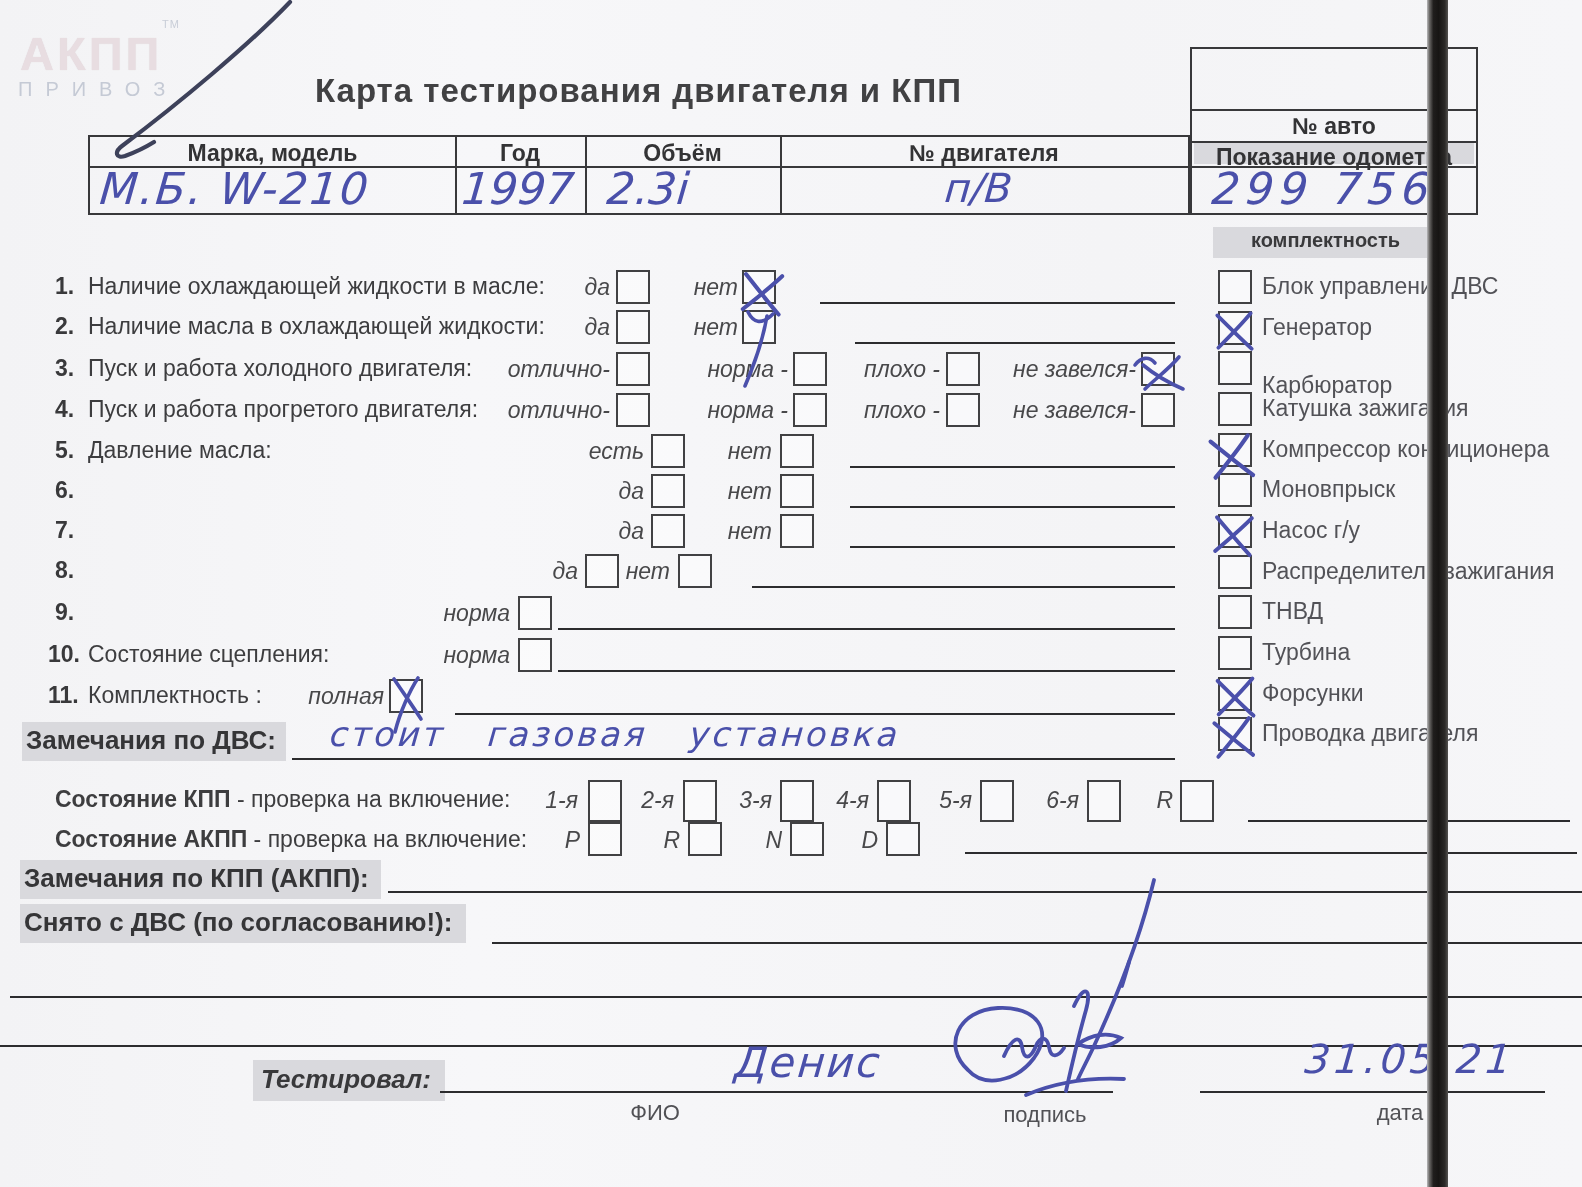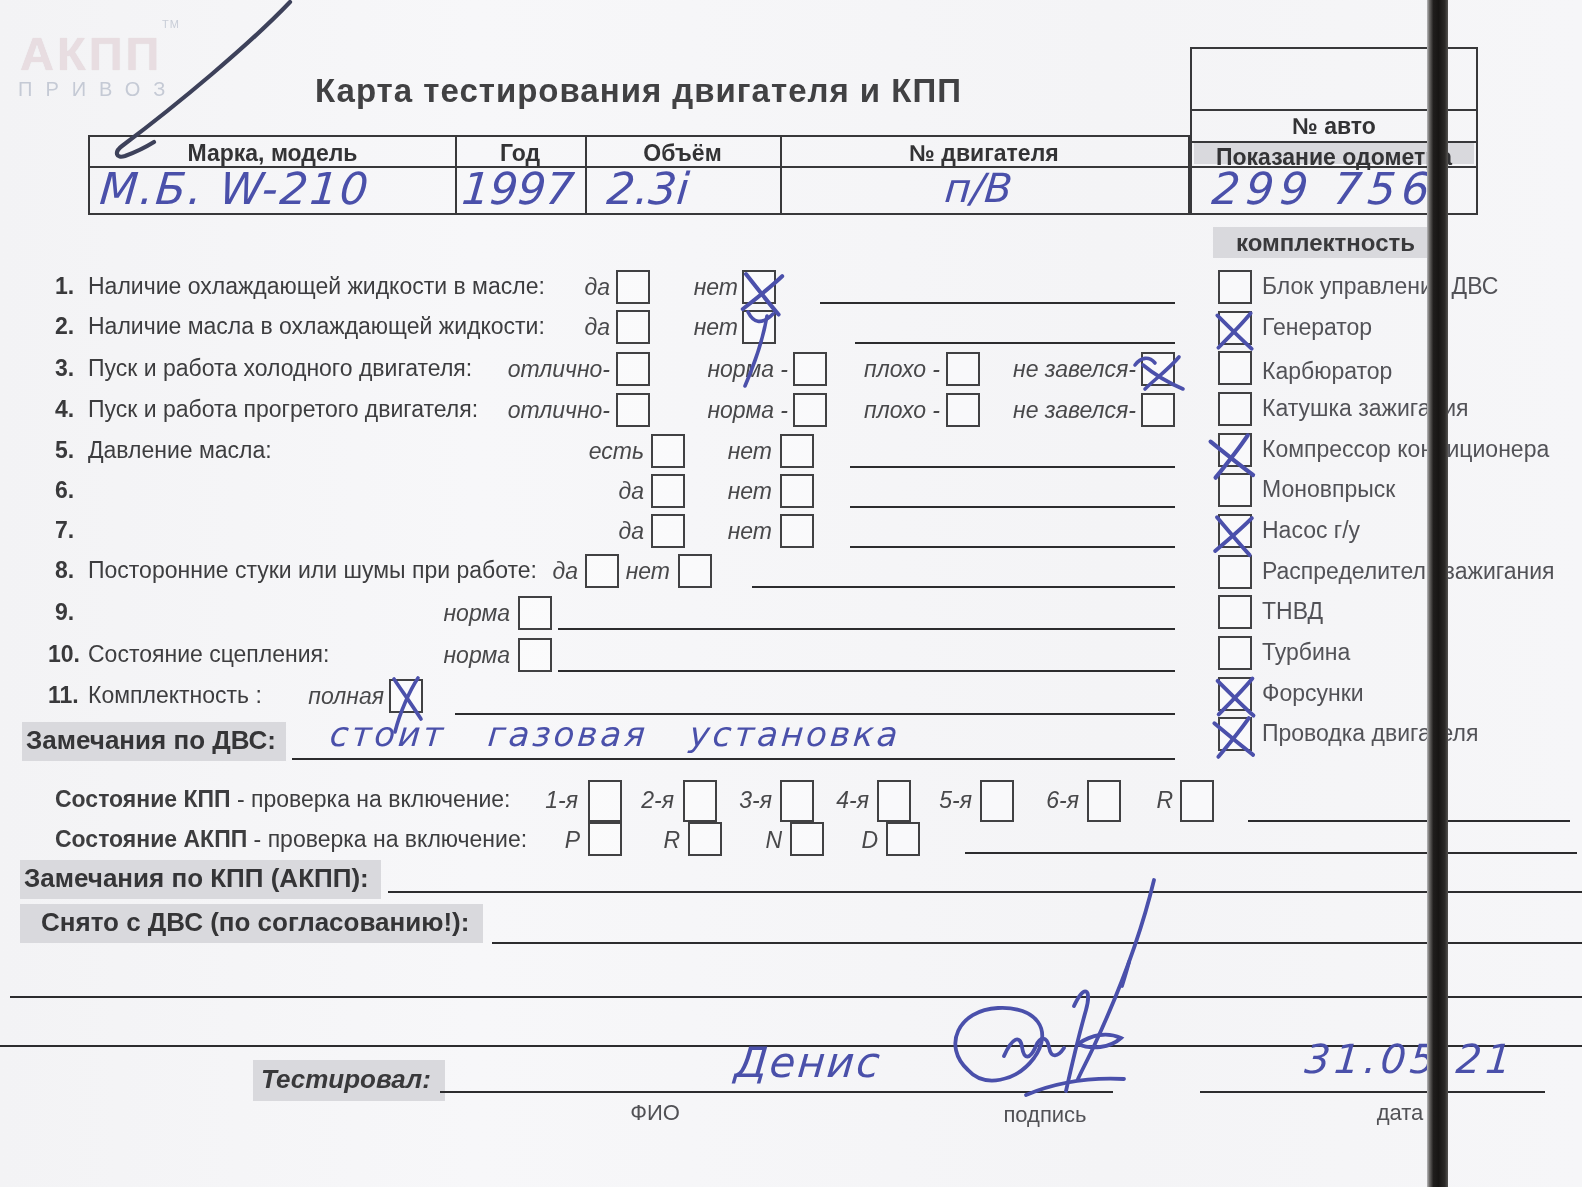--- a/index.html
+++ b/index.html
@@ -75,21 +75,21 @@
     <div class="cell th hl" style="left:2px;top:94px;width:280px;height:21px;padding-top:1px;">Показание одометра</div>
   </div>
 
   <div class="hand" style="left:100px;top:163px;font-size:44px;letter-spacing:2px;">М.Б. W-210</div>
   <div class="hand" style="left:462px;top:163px;font-size:44px;">1997</div>
   <div class="hand" style="left:607px;top:163px;font-size:44px;">2.3i</div>
   <div class="hand" style="left:945px;top:165px;font-size:40px;">п/В</div>
   <div class="hand" style="left:1212px;top:163px;font-size:44px;letter-spacing:6px;">299 756</div>
 
   <div class="abs hl" style="left:1213px;top:227px;width:225px;height:31px;">
-    <div style="font-weight:bold;font-size:24px;color:#39393b;text-align:center;padding-top:2px;">комплектность</div>
+    <div style="font-weight:bold;font-size:20px;color:#39393b;text-align:center;padding-top:2px;">комплектность</div>
   </div>
 
   <div class="abs" style="left:0;top:270px;width:1200px;height:36px;">
     <span class="num" style="left:55px;top:3px;">1.</span>
     <span class="lbl" style="left:88px;top:3px;">Наличие охлаждающей жидкости в масле:</span>
     <span class="opt" style="left:520px;top:4px;width:90px;">да</span>
     <span class="cb" style="left:616px;top:0;"></span>
     <span class="opt" style="left:640px;top:4px;width:98px;">нет</span>
     <span class="cb" style="left:742px;top:0;"></span>
     <span class="u" style="left:820px;top:32px;width:355px;"></span>
@@ -167,21 +167,20 @@
     <span class="num" style="left:55px;top:3px;">7.</span>
     <span class="opt" style="left:560px;top:4px;width:84px;">да</span>
     <span class="cb" style="left:651px;top:0;"></span>
     <span class="opt" style="left:690px;top:4px;width:82px;">нет</span>
     <span class="cb" style="left:780px;top:0;"></span>
     <span class="u" style="left:850px;top:32px;width:325px;"></span>
   </div>
 
   <div class="abs" style="left:0;top:554px;width:1200px;height:36px;">
     <span class="num" style="left:55px;top:3px;">8.</span>
-    <span class="lbl" style="left:88px;top:3px;">Посторонние стуки или шумы при работе:</span>
     <span class="opt" style="left:500px;top:4px;width:78px;">да</span>
     <span class="cb" style="left:585px;top:0;"></span>
     <span class="opt" style="left:600px;top:4px;width:70px;">нет</span>
     <span class="cb" style="left:678px;top:0;"></span>
     <span class="u" style="left:752px;top:32px;width:423px;"></span>
   </div>
 
   <div class="abs" style="left:0;top:596px;width:1200px;height:36px;">
     <span class="num" style="left:55px;top:3px;">9.</span>
     <span class="opt" style="left:420px;top:4px;width:90px;">норма</span>
@@ -246,21 +245,21 @@
     <span class="cb" style="left:886px;top:0;"></span>
     <span class="u" style="left:965px;top:30px;width:612px;"></span>
   </div>
 
   <div class="abs hl" style="left:20px;top:860px;padding:3px 12px 5px 4px;">
     <span style="font-weight:bold;font-size:26px;color:#353537;">Замечания по КПП (АКПП):</span>
   </div>
   <span class="u abs" style="left:388px;top:891px;width:1194px;"></span>
 
   <div class="abs hl" style="left:20px;top:904px;padding:3px 14px 5px 4px;">
-    <span style="font-weight:bold;font-size:26px;color:#353537;margin-left:17px;">Снято с ДВС (по согласованию!):</span>
+    <span style="font-weight:bold;font-size:26px;color:#353537;">Снято с ДВС (по согласованию!):</span>
   </div>
   <span class="u abs" style="left:492px;top:942px;width:1090px;"></span>
 
   <span class="u abs" style="left:10px;top:996px;width:1572px;"></span>
   <span class="u abs" style="left:0;top:1045px;width:1582px;"></span>
 
   <div class="abs hl" style="left:253px;top:1060px;padding:4px 14px 6px 8px;">
     <span style="font-weight:bold;font-style:italic;font-size:26px;color:#39393b;">Тестировал:</span>
   </div>
   <span class="u abs" style="left:440px;top:1091px;width:673px;"></span>
@@ -289,21 +288,21 @@
     <span class="citem" style="left:1262px;top:273px;">Блок управления ДВС</span>
 
     <span class="cb" style="left:1218px;top:311px;"></span>
     <span class="citem" style="left:1262px;top:314px;">Генератор</span>
     <svg class="mark" style="left:1208px;top:306px;width:52px;height:48px;" viewBox="0 0 46 46">
         <path class="ink" d="M7 9 C17 19 29 31 40 41"></path>
         <path class="ink" d="M39 7 C29 19 17 31 8 40"></path>
       </svg>
 
     <span class="cb" style="left:1218px;top:351px;"></span>
-    <span class="citem" style="left:1262px;top:358px;">Карбюратор</span>
+    <span class="citem" style="left:1262px;top:372px;">Карбюратор</span>
 
     <span class="cb" style="left:1218px;top:392px;"></span>
     <span class="citem" style="left:1262px;top:395px;">Катушка зажигания</span>
 
     <span class="cb" style="left:1218px;top:433px;"></span>
     <span class="citem" style="left:1262px;top:436px;">Компрессор кондиционера</span>
     <svg class="mark" style="left:1204px;top:426px;width:54px;height:60px;transform:rotate(-6deg);" viewBox="0 0 46 46">
         <path class="ink" d="M7 9 C17 19 29 31 40 41"></path>
         <path class="ink" d="M39 7 C29 19 17 31 8 40"></path>
       </svg>

